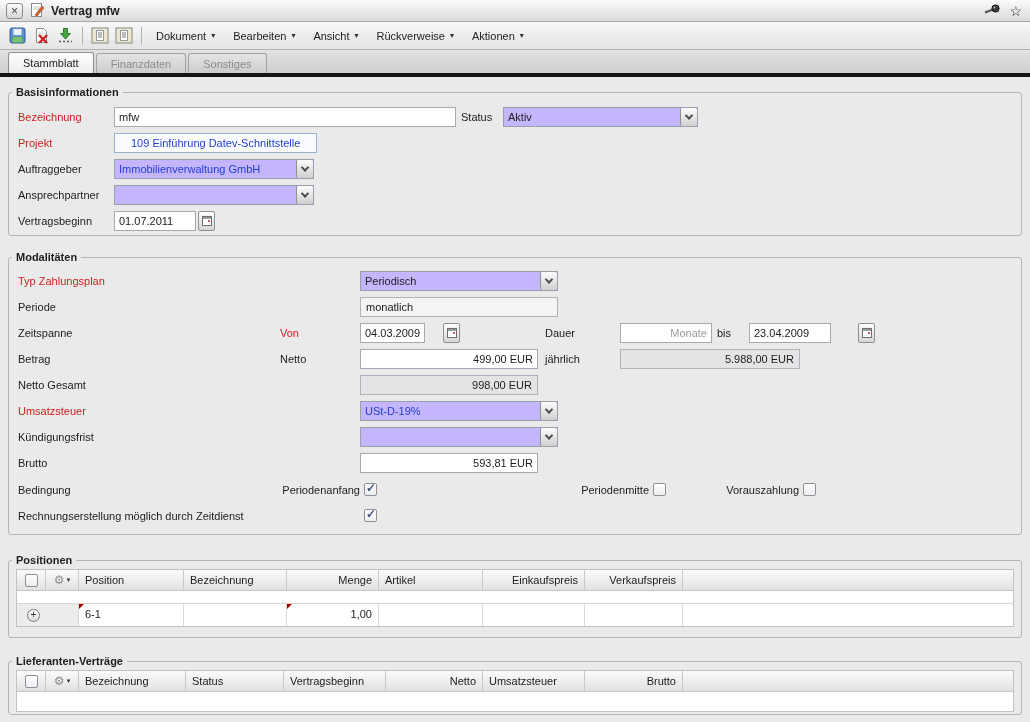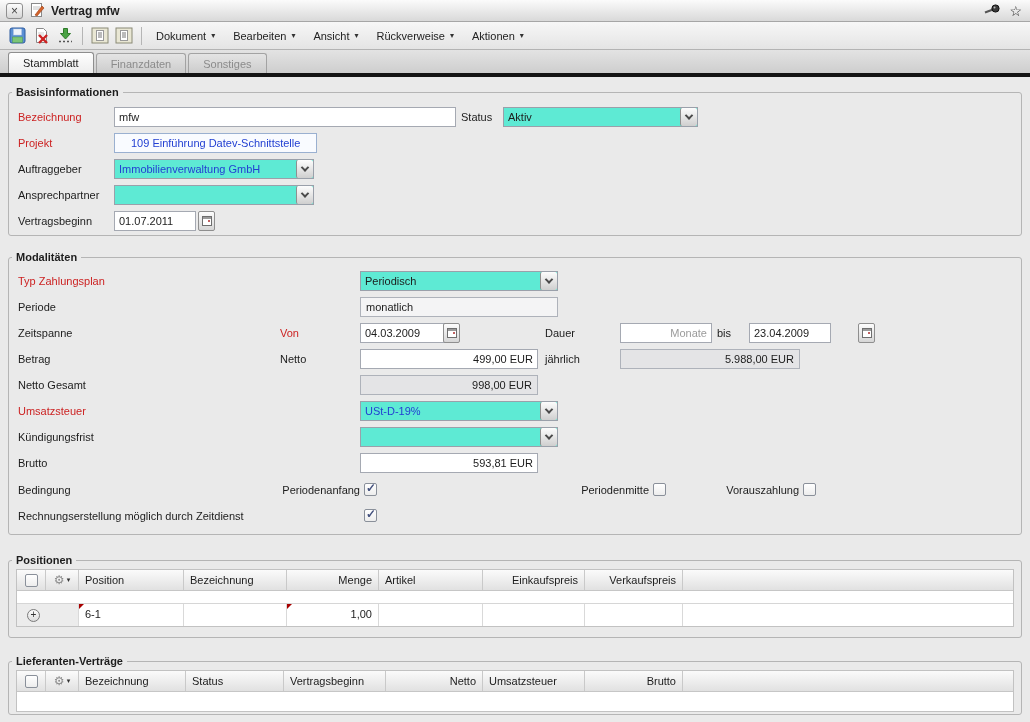--- a/index.html
+++ b/index.html
@@ -57,21 +57,21 @@
 
   .tf { position:absolute; height:20px; border:1px solid #a5a9b2; background:#fff;
     font-family:"Liberation Sans",sans-serif; font-size:11px; padding:0 4px; color:#1c1c1c; }
   .tf.num { text-align:right; }
   .tf::placeholder { color:#9b9b9b; }
   .ro { position:absolute; height:20px; line-height:18px; border:1px solid #aeb2ba;
     background:#e4e4e6; padding:0 5px; color:#1c1c1c; white-space:nowrap; }
   .ro.num { text-align:right; }
   .ro.lite { background:#f4f4f5; }
 
-  .combo { position:absolute; height:20px; border:1px solid #9aa0aa; background:#5eead4; display:flex; }
+  .combo { position:absolute; height:20px; border:1px solid #9aa0aa; background:#c4b5fd; display:flex; }
   .combo .val { flex:1; line-height:18px; padding:0 4px; overflow:hidden; white-space:nowrap; }
   .blue { color:#2340d2; }
   .cbtn { width:17px; border-left:1px solid #8f8f8f; background:linear-gradient(#fdfdfd,#cfcfcf);
     border-radius:2px; display:flex; align-items:center; justify-content:center; }
   .chev { width:6px; height:6px; border-right:2px solid #4a4a4a; border-bottom:2px solid #4a4a4a;
     transform:rotate(45deg) translate(-1px,-1px); }
 
   .datebtn { position:absolute; width:17px; height:20px; border:1px solid #8f8f8f;
     background:linear-gradient(#fdfdfd,#d6d6d6); border-radius:2px;
     display:flex; align-items:center; justify-content:center; }
@@ -281,21 +281,21 @@
           <div class="combo" style="left:351px;width:198px">
             <span class="val">Periodisch</span>
             <span class="cbtn">
                 <span class="chev"></span>
               </span>
           </div>
         </div>
         <div class="frow" style="top:59px">
           <span class="lab" style="left:9px">Zeitspanne</span>
           <span class="lab req" style="left:271px">Von</span>
-          <input class="tf" style="left: 351px; width: 96px;" value="04.03.2009">
+          <input class="tf" style="left: 351px; width: 65px; text-align: center;" value="04.03.2009">
           <span class="datebtn" style="left:434px">
               <span class="calglyph"></span>
             </span>
           <span class="lab" style="left:536px">Dauer</span>
           <input class="tf num" style="left: 611px; width: 92px;" placeholder="Monate">
           <span class="lab" style="left:708px">bis</span>
           <input class="tf" style="left: 740px; width: 82px;" value="23.04.2009">
           <span class="datebtn" style="left:849px">
               <span class="calglyph"></span>
             </span>

